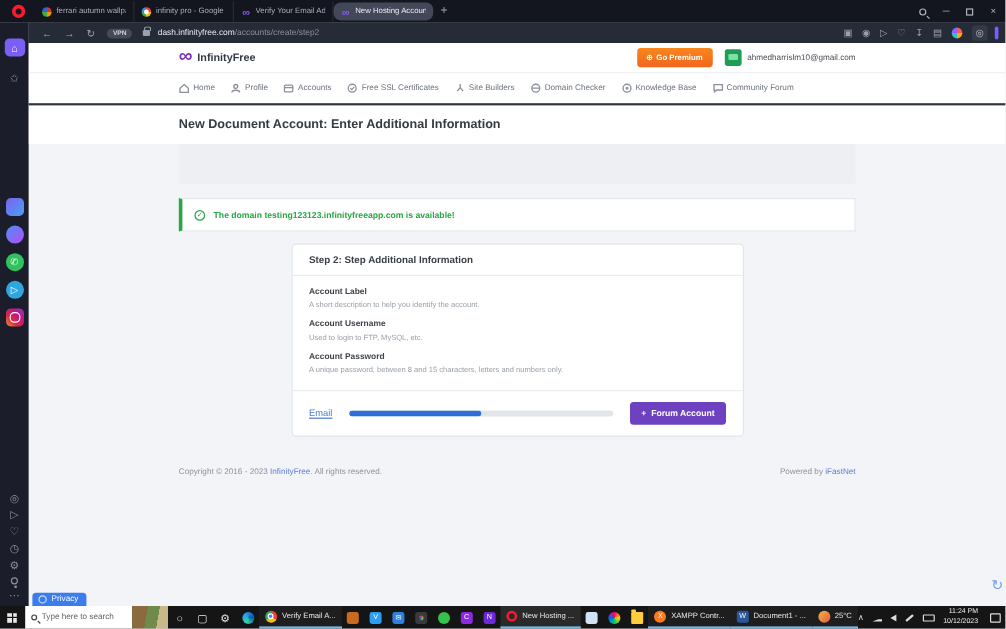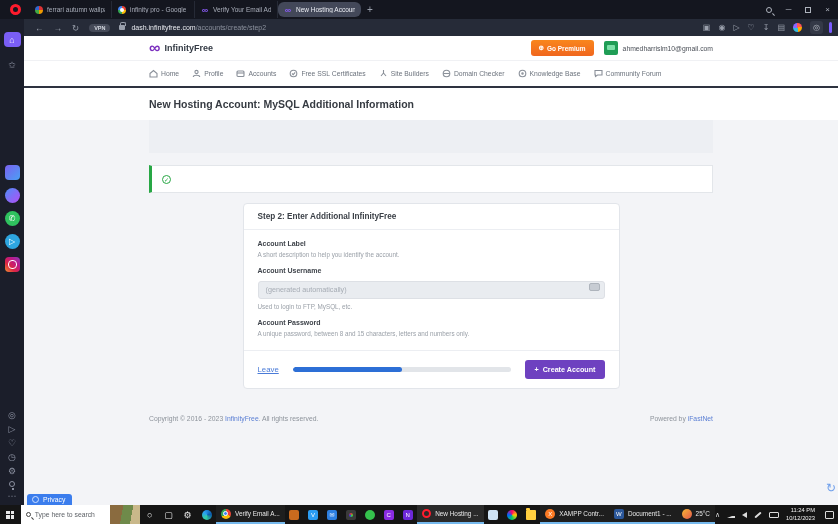--- a/index.html
+++ b/index.html
@@ -293,56 +293,53 @@
                 </svg>
                 <span>Community Forum</span>
               </span>
           </div>
         </div>
 
         <div class="dark-line"></div>
 
         <div class="title-band">
           <div class="inner">
-              <h1 class="page-title">New Hosting Account: MySQL Additional Information</h1>
+              <h1 class="page-title">New Document Account: Enter Additional Information</h1>
             </div>
         </div>
 
         <div class="page-area">
           <div class="inner">
             <div class="ad-block"></div>
 
             <div class="alert">
               <span class="circ">✓</span>
+              <span class="msg">The domain testing123123.infinityfreeapp.com is available!</span>
             </div>
 
             <div class="card">
-              <div class="card-header">Step 2: Enter Additional InfinityFree</div>
+              <div class="card-header">Step 2: Step Additional Information</div>
               <div class="card-body">
                 <div class="f-label">Account Label</div>
                 <div class="f-help">A short description to help you identify the account.</div>
 
                 <div class="f-label">Account Username</div>
-                <div class="input-wrap">
-                  <input class="f-input" disabled="" placeholder="(generated automatically)" style="">
-                  <span class="autofill-ic"></span>
-                </div>
                 <div class="f-help">Used to login to FTP, MySQL, etc.</div>
 
                 <div class="f-label">Account Password</div>
                 <div class="f-help">A unique password, between 8 and 15 characters, letters and numbers only.</div>
               </div>
               <div class="card-footer">
-                <a class="back-link" href="#">Leave</a>
+                <a class="back-link" href="#">Email</a>
                 <div class="progress">
                   <div class="progress-fill" style="width: 50%;"></div>
                 </div>
                 <button class="create-btn">
                   <span>+</span>
-                  <span>Create Account</span>
+                  <span>Forum Account</span>
                 </button>
               </div>
             </div>
 
             <div class="page-footer">
               <span><span>Copyright © 2016 - 2023 </span><a href="#">InfinityFree</a><span>. All rights reserved.</span></span>
               <span><span>Powered by </span><a href="#">iFastNet</a></span>
             </div>
           </div>
         </div>

